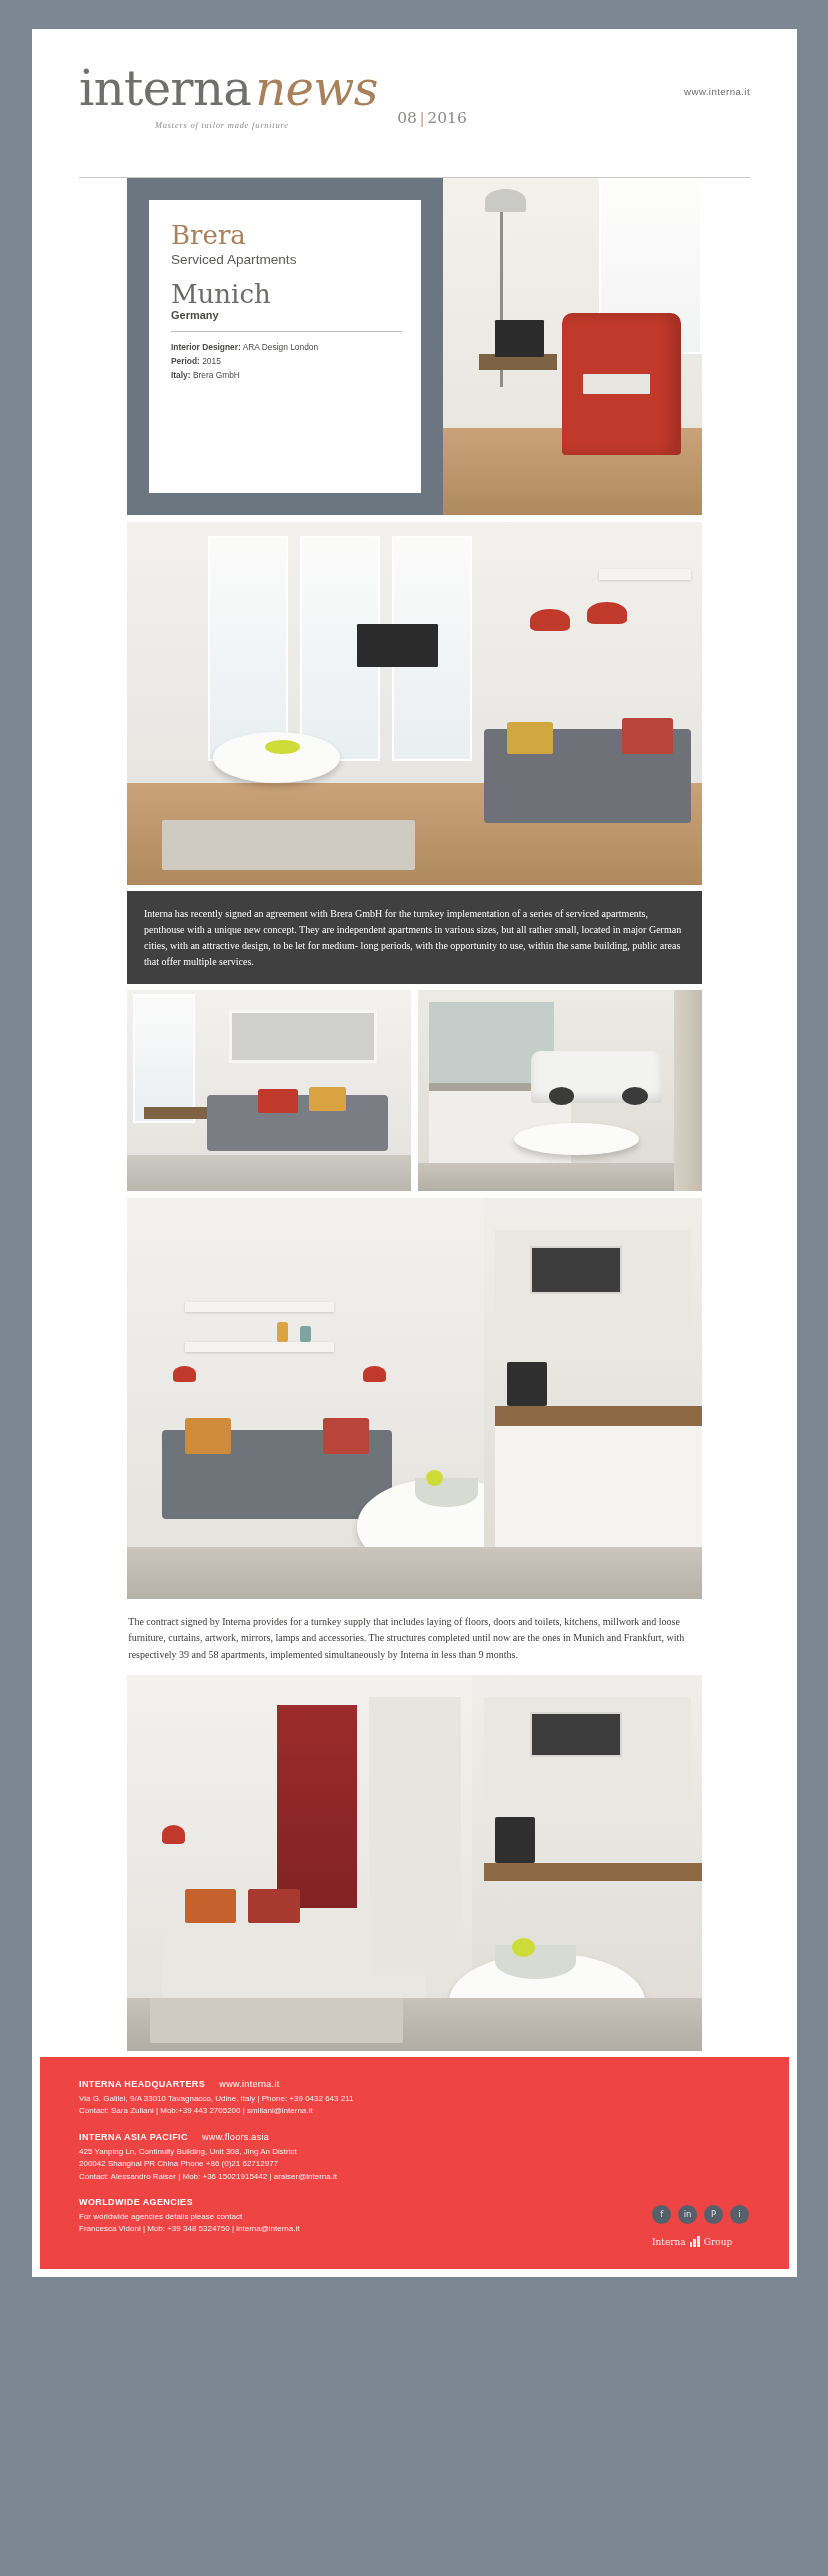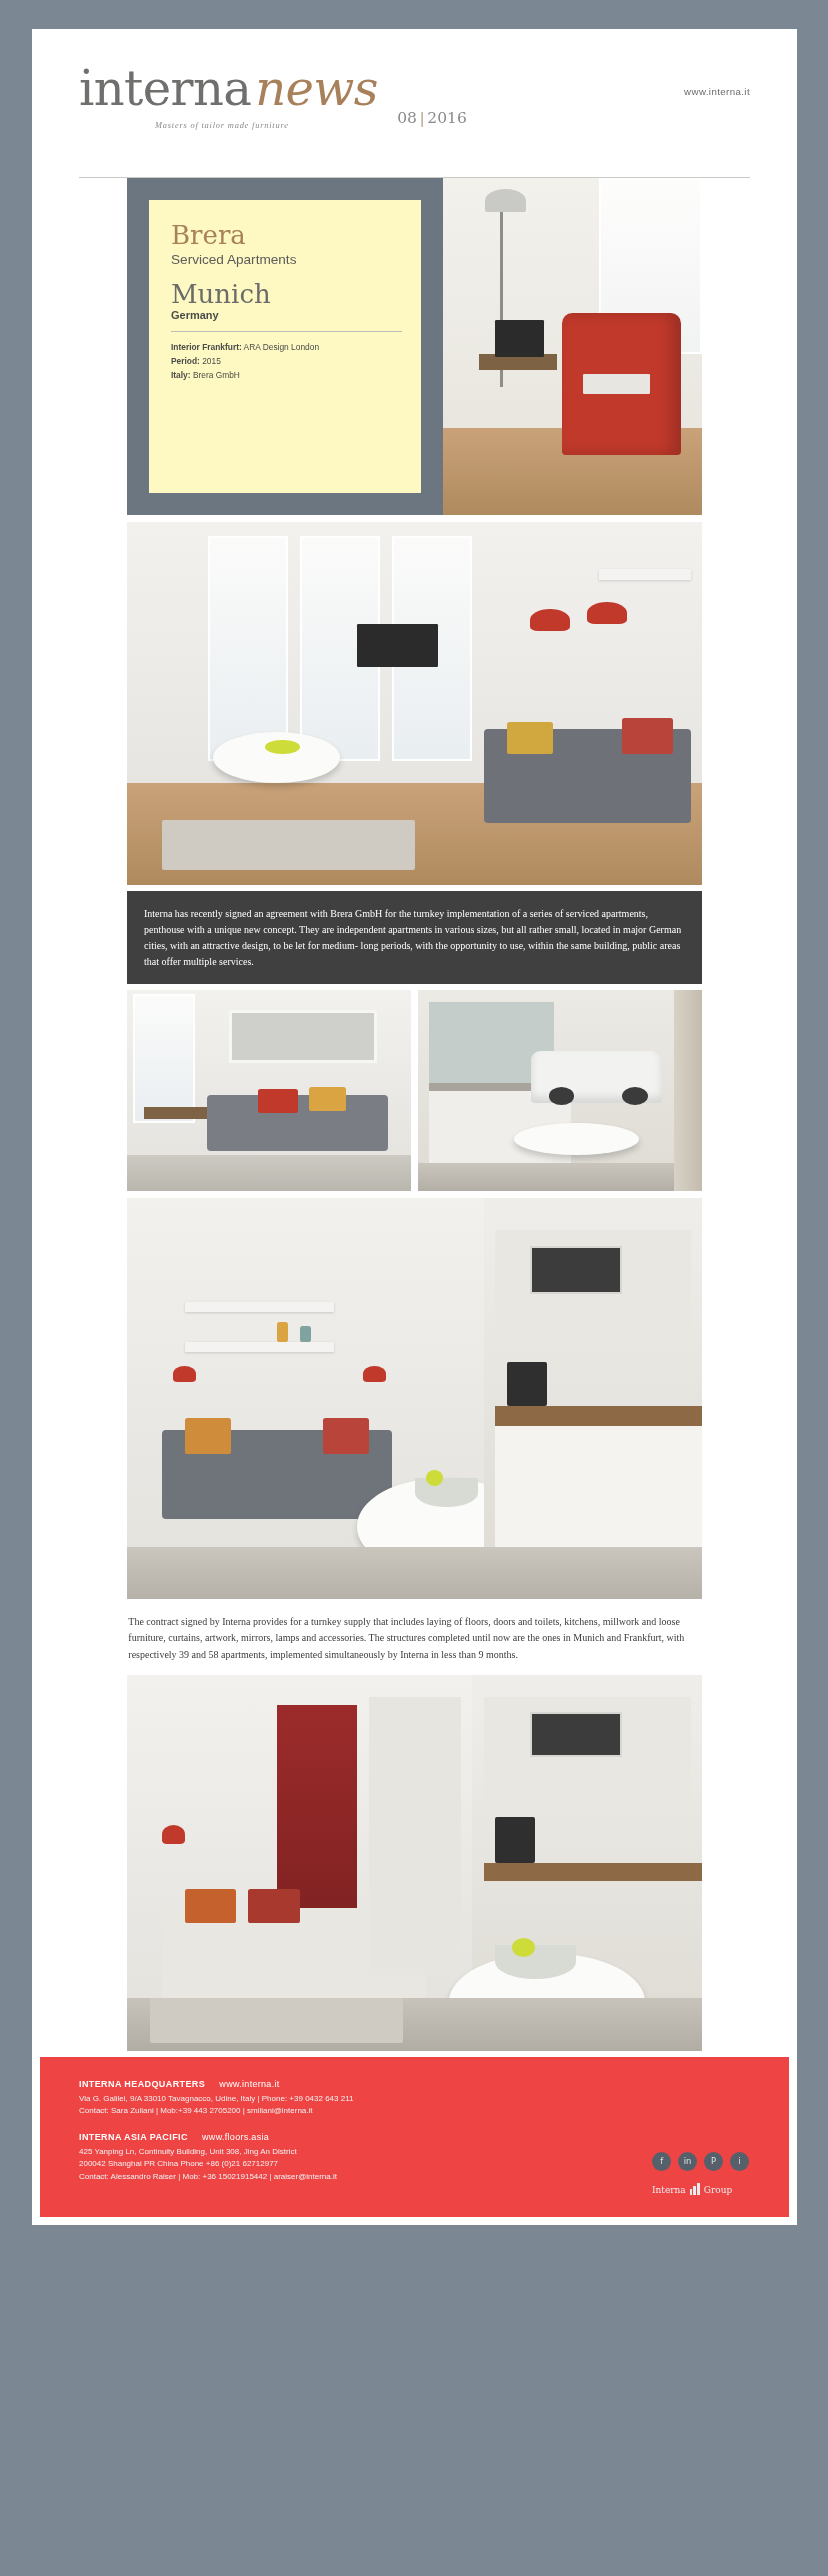--- a/index.html
+++ b/index.html
@@ -87,21 +87,21 @@
   }
   .hero-left {
     width:55%;
     background:#6b7681;
     display:flex;
     align-items:flex-start;
     justify-content:center;
     padding:22px;
   }
   .infocard {
-    background:#fef9c3;
+    background:#ffffff;
     width:100%;
     height:100%;
     padding:22px 19.4px 15.5px 22px;
   }
   .ic-title {
     font-family:"DejaVu Serif", serif;
     font-size:26px;
     color:#a8805a;
     line-height:1;
     margin-bottom:3.9px;
@@ -261,21 +261,21 @@
 
       <div class="hero">
         <div class="hero-left">
           <div class="infocard">
             <div class="ic-title">Brera</div>
             <div class="ic-sub">Serviced Apartments</div>
             <div class="ic-city">Munich</div>
             <div class="ic-country">Germany</div>
             <div class="ic-meta">
               <div>
-                <b>Interior Frankfurt:</b>
+                <b>Interior Designer:</b>
                 <span>ARA Design London</span>
               </div>
               <div>
                 <b>Period:</b>
                 <span>2015</span>
               </div>
               <div>
                 <b>Italy:</b>
                 <span>Brera GmbH</span>
               </div>
@@ -404,20 +404,27 @@
 
       <div class="f-group">
         <div class="f-head">
           <span>INTERNA ASIA PACIFIC</span><span class="site">www.floors.asia</span>
         </div>
         <div class="f-line">425 Yanping Ln, Continuity Building, Unit 308, Jing An District</div>
         <div class="f-line">200042 Shanghai PR China  Phone +86 (0)21 62712977</div>
         <div class="f-line">Contact: Alessandro Raiser | Mob: +36 15021915442 | araiser@interna.it</div>
       </div>
 
+      <div class="f-group">
+        <div class="f-head">
+          <span>WORLDWIDE AGENCIES</span>
+        </div>
+        <div class="f-line">For worldwide agencies details please contact</div>
+        <div class="f-line">Francesca Vidoni |  Mob: +39 348 5324750 | interna@interna.it</div>
+      </div>
 
       <div class="f-brandmark">
         <div class="f-icons">
           <div class="f-icon">f</div>
           <div class="f-icon">in</div>
           <div class="f-icon">P</div>
           <div class="f-icon">i</div>
         </div>
         <div class="f-group-name">
           <span>Interna</span>

